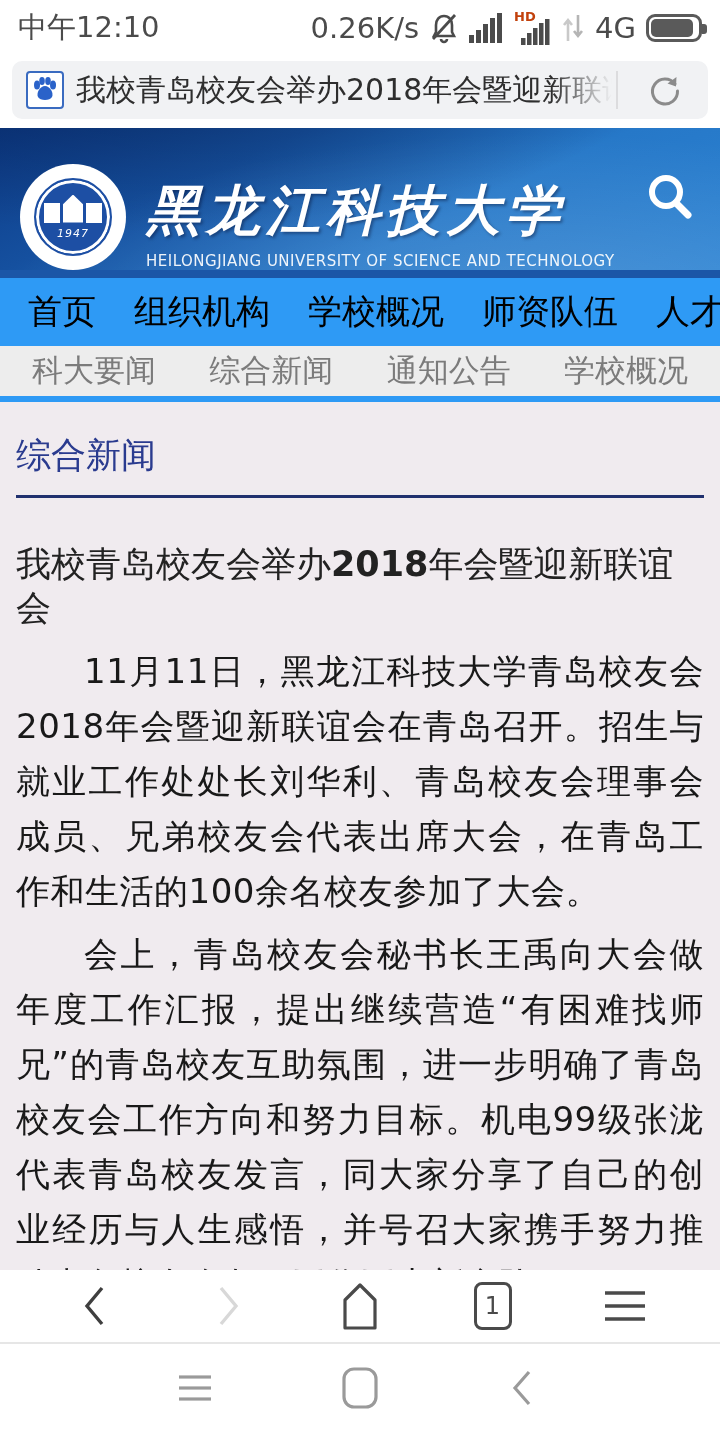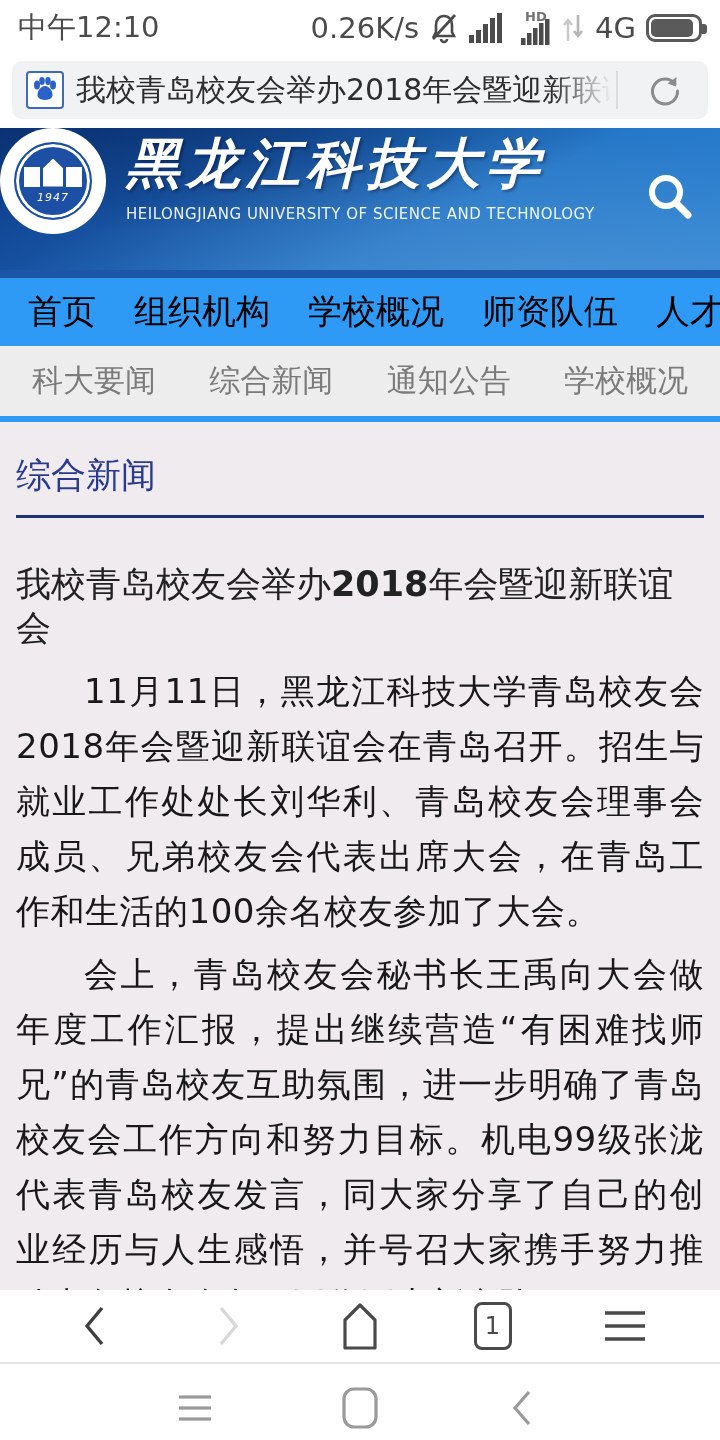--- a/index.html
+++ b/index.html
@@ -5,42 +5,42 @@
   * { margin:0; padding:0; box-sizing:border-box; }
   html,body { width:720px; height:1440px; background:#fff; overflow:hidden;
               font-family:"DejaVu Sans","Liberation Sans",sans-serif; }
 
   
   .status-bar { height:56px; background:#fff; display:flex; align-items:center;
                 justify-content:space-between; padding:16px 18px; color:#4b4b4b; font-size:29px; }
   .status-right { display:flex; align-items:center; gap:10px; color:#4b4b4b; }
   .sicon { display:inline-flex; align-items:flex-end; }
   .hd-wrap { position:relative; width:38px; height:34px; }
-  .hd-wrap .hd-txt { position:absolute; top:-2px; left:12px; font-size:13px; font-weight:bold; color:#737373; }
+  .hd-wrap .hd-txt { position:absolute; top:-2px; left:1px; font-size:13px; font-weight:bold; color:#c2410c; }
   .hd-wrap svg { position:absolute; bottom:0; right:0; }
   .battery { position:relative; width:56px; height:28px; border:3px solid #5a5a5a; border-radius:9px; }
   .battery::before { content:""; position:absolute; left:2px; top:2px; bottom:2px; width:42px;
                      background:#5a5a5a; border-radius:5px; }
   .battery::after { content:""; position:absolute; right:-8px; top:7px; width:5px; height:10px;
                     background:#5a5a5a; border-radius:0 3px 3px 0; }
 
   
   .address-bar { height:72px; background:#fff; padding:5px 12px 9px; }
   .url-pill { height:58px; background:#f1f2f4; border-radius:10px; display:flex; align-items:center; padding:0 0 0 14px; }
   .favicon { width:38px; height:38px; border:2px solid #3a6bc0; background:#fff; border-radius:4px;
              display:flex; align-items:center; justify-content:center; flex:0 0 auto; }
   .page-title { flex:1; margin-left:12px; font-size:30px; color:#2e2e2e; white-space:nowrap;
                 overflow:hidden; position:relative; height:40px; line-height:40px; }
   .page-title::after { content:""; position:absolute; right:0; top:0; bottom:0; width:60px;
                        background:linear-gradient(90deg, rgba(241,242,244,0), #f1f2f4); }
   .pill-divider { width:2px; height:38px; background:#dcdcde; margin:0 4px; flex:0 0 auto; }
   .refresh-zone { width:86px; display:flex; align-items:center; justify-content:center; flex:0 0 auto; }
 
   
-  .site-header { height:142px; position:relative; display:flex; align-items:flex-start; 
+  .site-header { height:142px; position:relative; display:flex; align-items:flex-end; padding-left:20px;
      background:linear-gradient(155deg,#0c3a86 0%,#15509f 30%,#2678c8 62%,#2b82d2 100%); overflow:hidden; }
   .site-header::before { content:""; position:absolute; inset:0;
      background:radial-gradient(ellipse 900px 300px at 75% 130%, rgba(255,255,255,.16), transparent 60%),
                 radial-gradient(ellipse 800px 260px at 20% -45%, rgba(0,0,20,.30), transparent 65%); }
   .logo-badge { position:relative; width:106px; height:106px; border-radius:50%; background:#fff;
                 flex:0 0 auto; display:flex; align-items:center; justify-content:center; }
   .logo-inner { width:78px; height:78px; border-radius:50%; background:#1d4fa4; border:2px solid #1d4fa4;
                 box-shadow:0 0 0 3px #fff inset; display:flex; flex-direction:column; align-items:center;
                 justify-content:center; color:#fff; }
   .logo-em { display:flex; align-items:flex-end; gap:3px; }
@@ -53,21 +53,21 @@
   .uni-en { font-size:15px; letter-spacing:.5px; margin-top:4px; opacity:.92; white-space:nowrap; }
   .header-search { position:absolute; right:22px; top:50%; transform:translateY(-50%); }
   .header-strip { height:8px; background:#1b56a7; }
 
   
   .main-nav { height:68px; background:#2e9af5; display:flex; align-items:center; padding:0 28px;
               gap:38px; overflow:hidden; white-space:nowrap; }
   .main-nav .nav-item { color:#000000; font-size:34px; flex:0 0 auto; }
 
   
-  .sub-nav { height:76px; background:#ededed; border-bottom:6px solid #2e9af5; display:flex;
+  .sub-nav { height:56px; background:#ededed; border-bottom:6px solid #2e9af5; display:flex;
              align-items:center; justify-content:space-between; padding:0 32px;gap:13px; }
   .sub-nav .subnav-item { color:#7b7b7b; font-size:31px; }
 
   
   .content { height:868px; background:#f0ebef; padding:0 16px; overflow:hidden; }
   .section-title { color:#2a3b8f; font-size:35px; padding-top:30px; }
   .section-rule { border:none; border-top:3px solid #20306e; margin-top:16px; }
   .article-title { margin-top:44px; font-size:35px; color:#222; line-height:44px; }
   .article-title b { font-weight:bold; }
   .article-meta { margin-top:18px; font-size:25px; color:#908b8f; }

